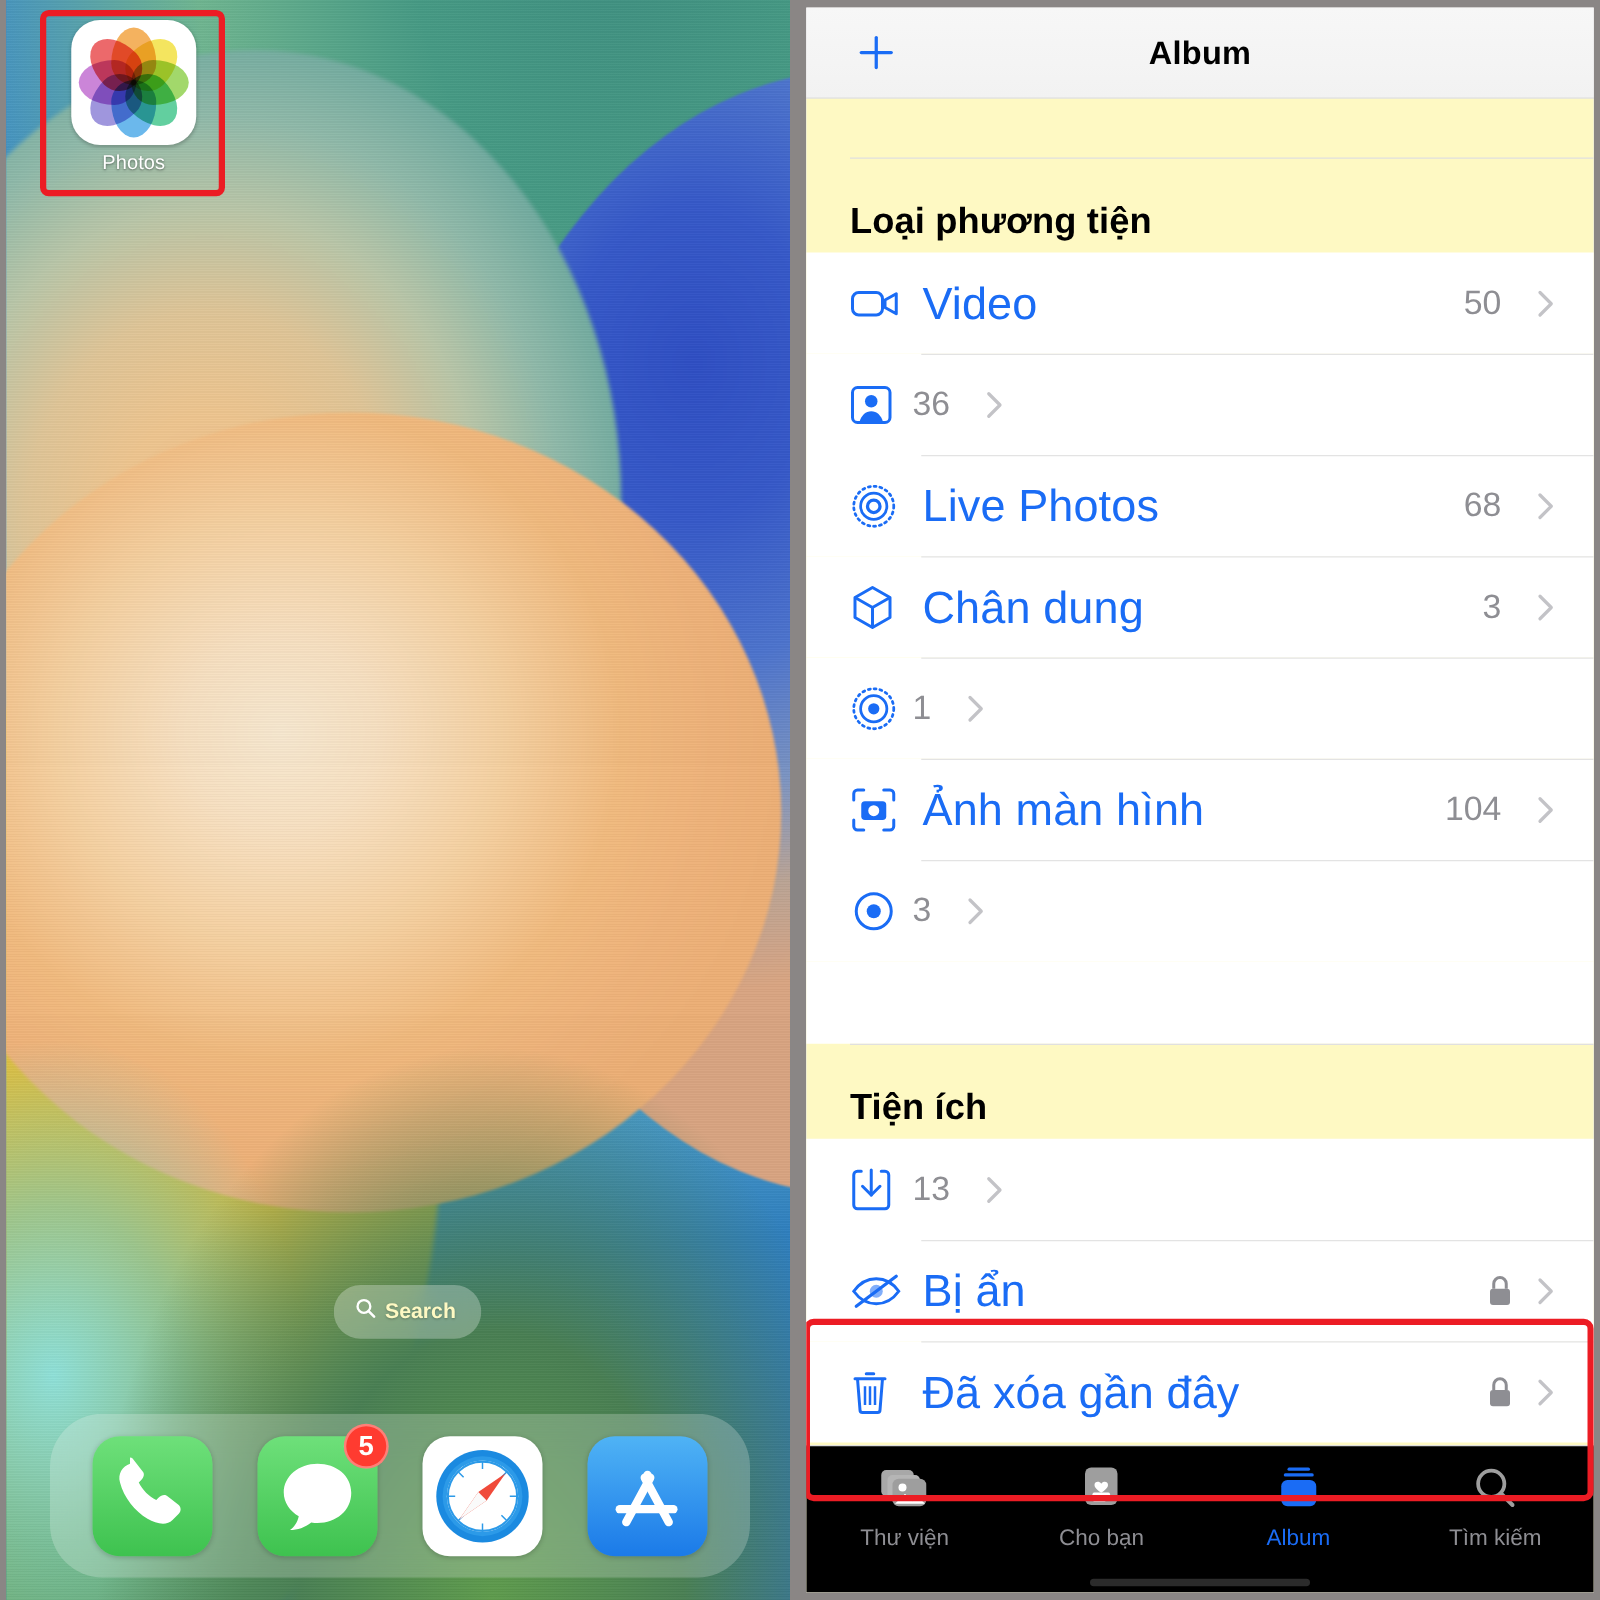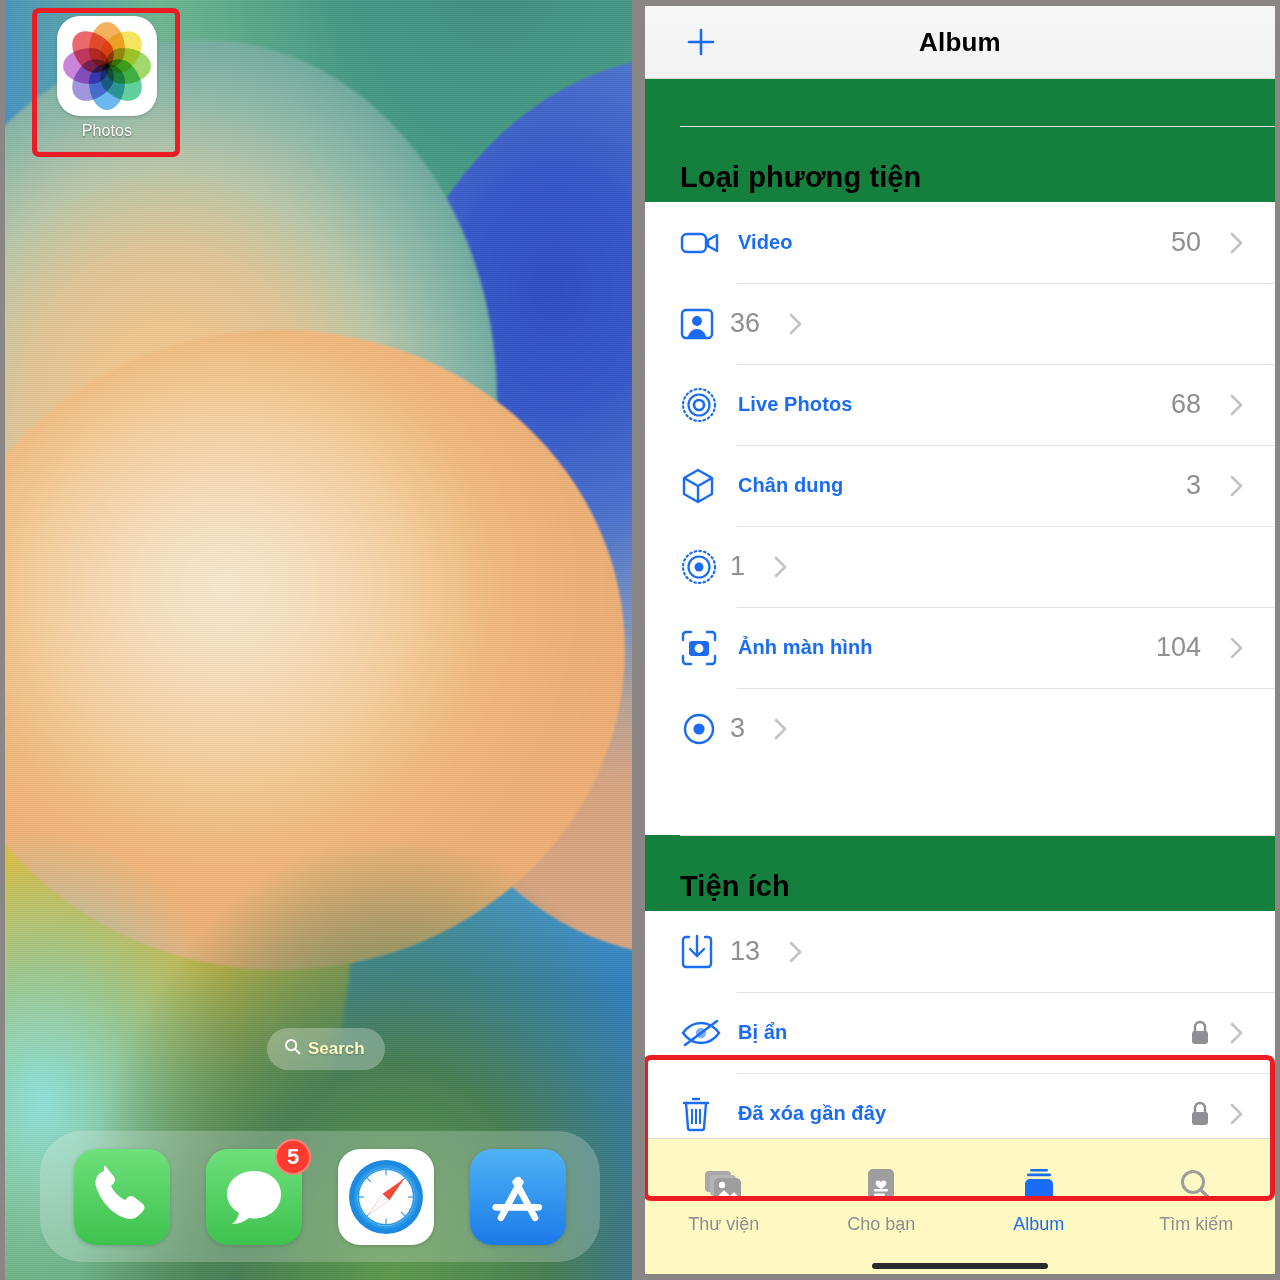--- a/index.html
+++ b/index.html
@@ -144,51 +144,51 @@
   #nav-title {
     position:absolute; left:0; right:0; text-align:center;
     font-size: 26px; font-weight:700; color:#000; letter-spacing:.2px;
   }
   #add-album-button {
     position:relative; z-index:2; margin-left: 36px;
     width:40px; height:40px; display:flex; align-items:center; justify-content:center;
     cursor:pointer;
   }
 
-  #scroll-area { height: calc(100% - 73px); position:relative; background:#15803d; }
+  #scroll-area { height: calc(100% - 73px); position:relative; background:#fef9c3; }
 
   .top-spacer { height: 47px; }
   .group-rule { height:1px; background:#e0e0e0; margin-left: 35px; }
 
   .section-title {
     font-size: 29px; font-weight:700; color:#000;
     padding: 34px 0 8px 35px; letter-spacing:.1px;
   }
 
   .row {
     display:flex; align-items:center; height: 81px;
     padding-left: 35px; padding-right: 30px; position:relative; cursor:pointer;
     background:#fff;
   }
   .row + .row::before {
     content:""; position:absolute; left: 92px; right:0; top:0; height:1px; background:#e3e3e3;
   }
   .row .ic { width: 50px; flex: 0 0 50px; display:flex; align-items:center; justify-content:flex-start; }
-  .row .label { font-size: 20px; color:#1a6cf5; flex:1; margin-left: 8px; letter-spacing:.1px;font-weight:bold; }
+  .row .label { font-size: 36px; color:#1a6cf5; flex:1; margin-left: 8px; letter-spacing:.1px; }
   .row .count { font-size: 27px; color:#8e8e93; margin-right: 28px; }
   .row .lock  { margin-right: 18px; display:flex; align-items:center; }
   .row .chev  { width: 16px; display:flex; align-items:center; justify-content:center; }
 
   .gap { height: 66px; background:#fff; }
 
   
   #tab-bar {
-    position:absolute; left:0; bottom:0; width:100%; height: 136px;
-    background:#fef9c3; border-top:1px solid #dcdcdc;
-    display:flex; align-items:flex-start; padding-top: 28px;
+    position:absolute; left:0; bottom:0; width:100%; height: 118px;
+    background:#000000; border-top:1px solid #dcdcdc;
+    display:flex; align-items:flex-start; padding-top: 15px;
   }
   .tab { flex:1; display:flex; flex-direction:column; align-items:center; gap:7px; cursor:pointer; }
   .tab .tlabel { font-size: 18px; color:#8e8e93; }
   .tab.active .tlabel { color:#1a6cf5; }
   #home-indicator {
     position:absolute; bottom: 5px; left:50%; transform:translateX(-50%);
     width: 176px; height: 6px; border-radius:3px; background:#2b2b2b;
   }
 
   #list-highlight {

